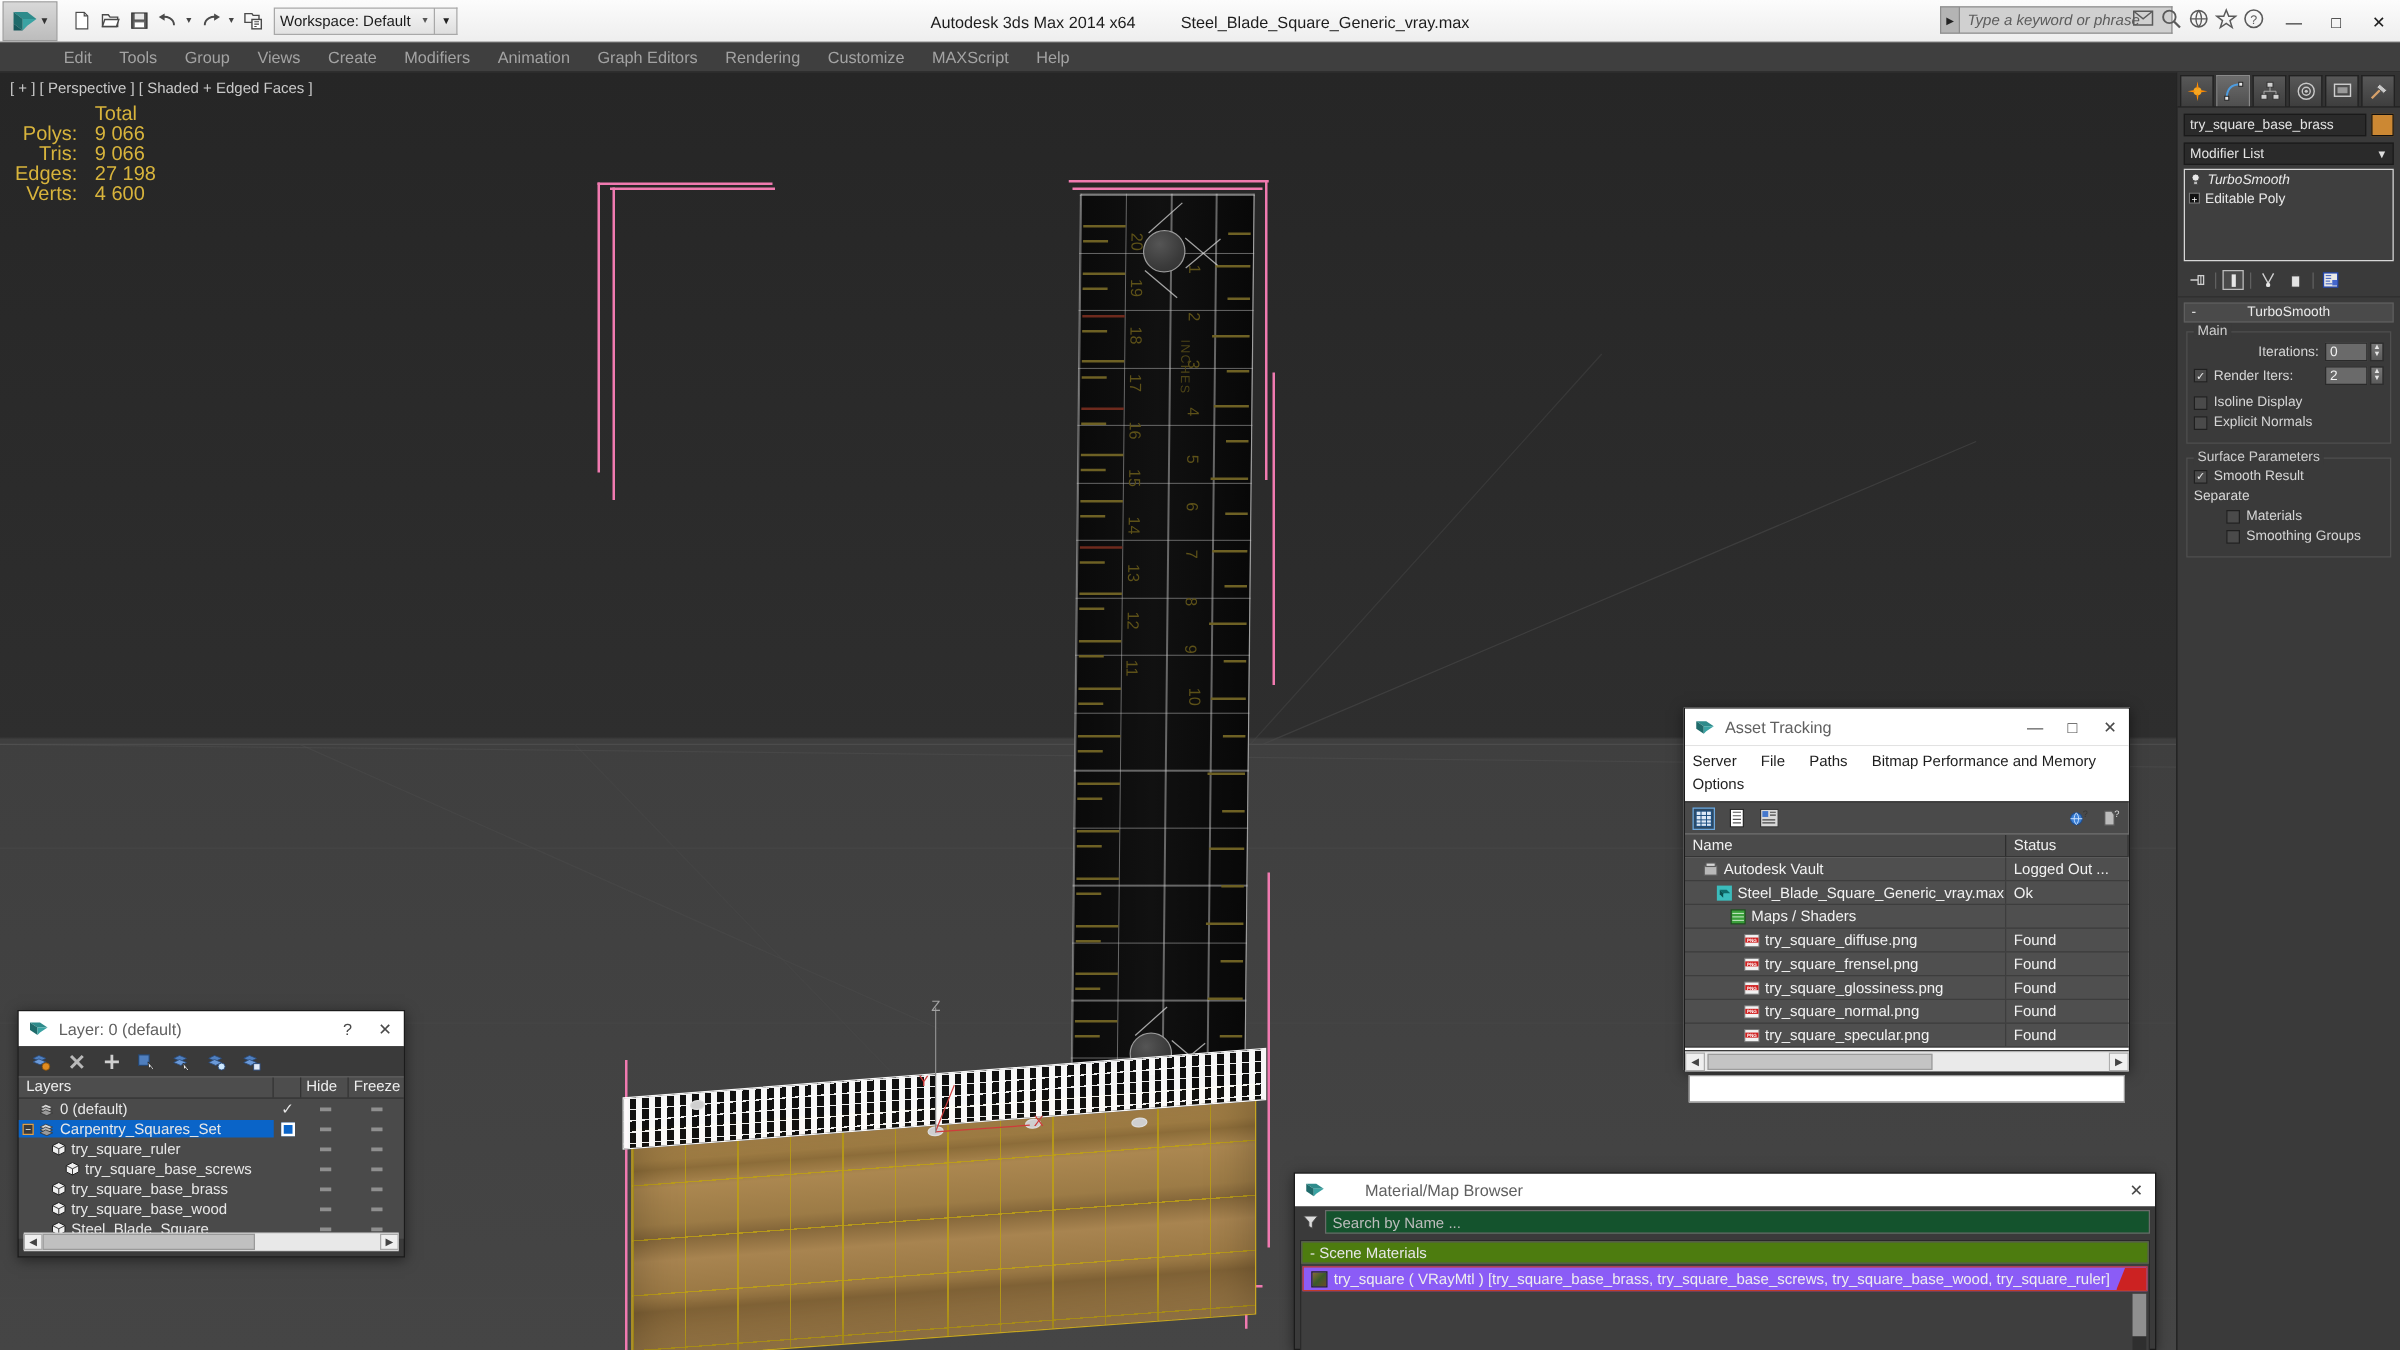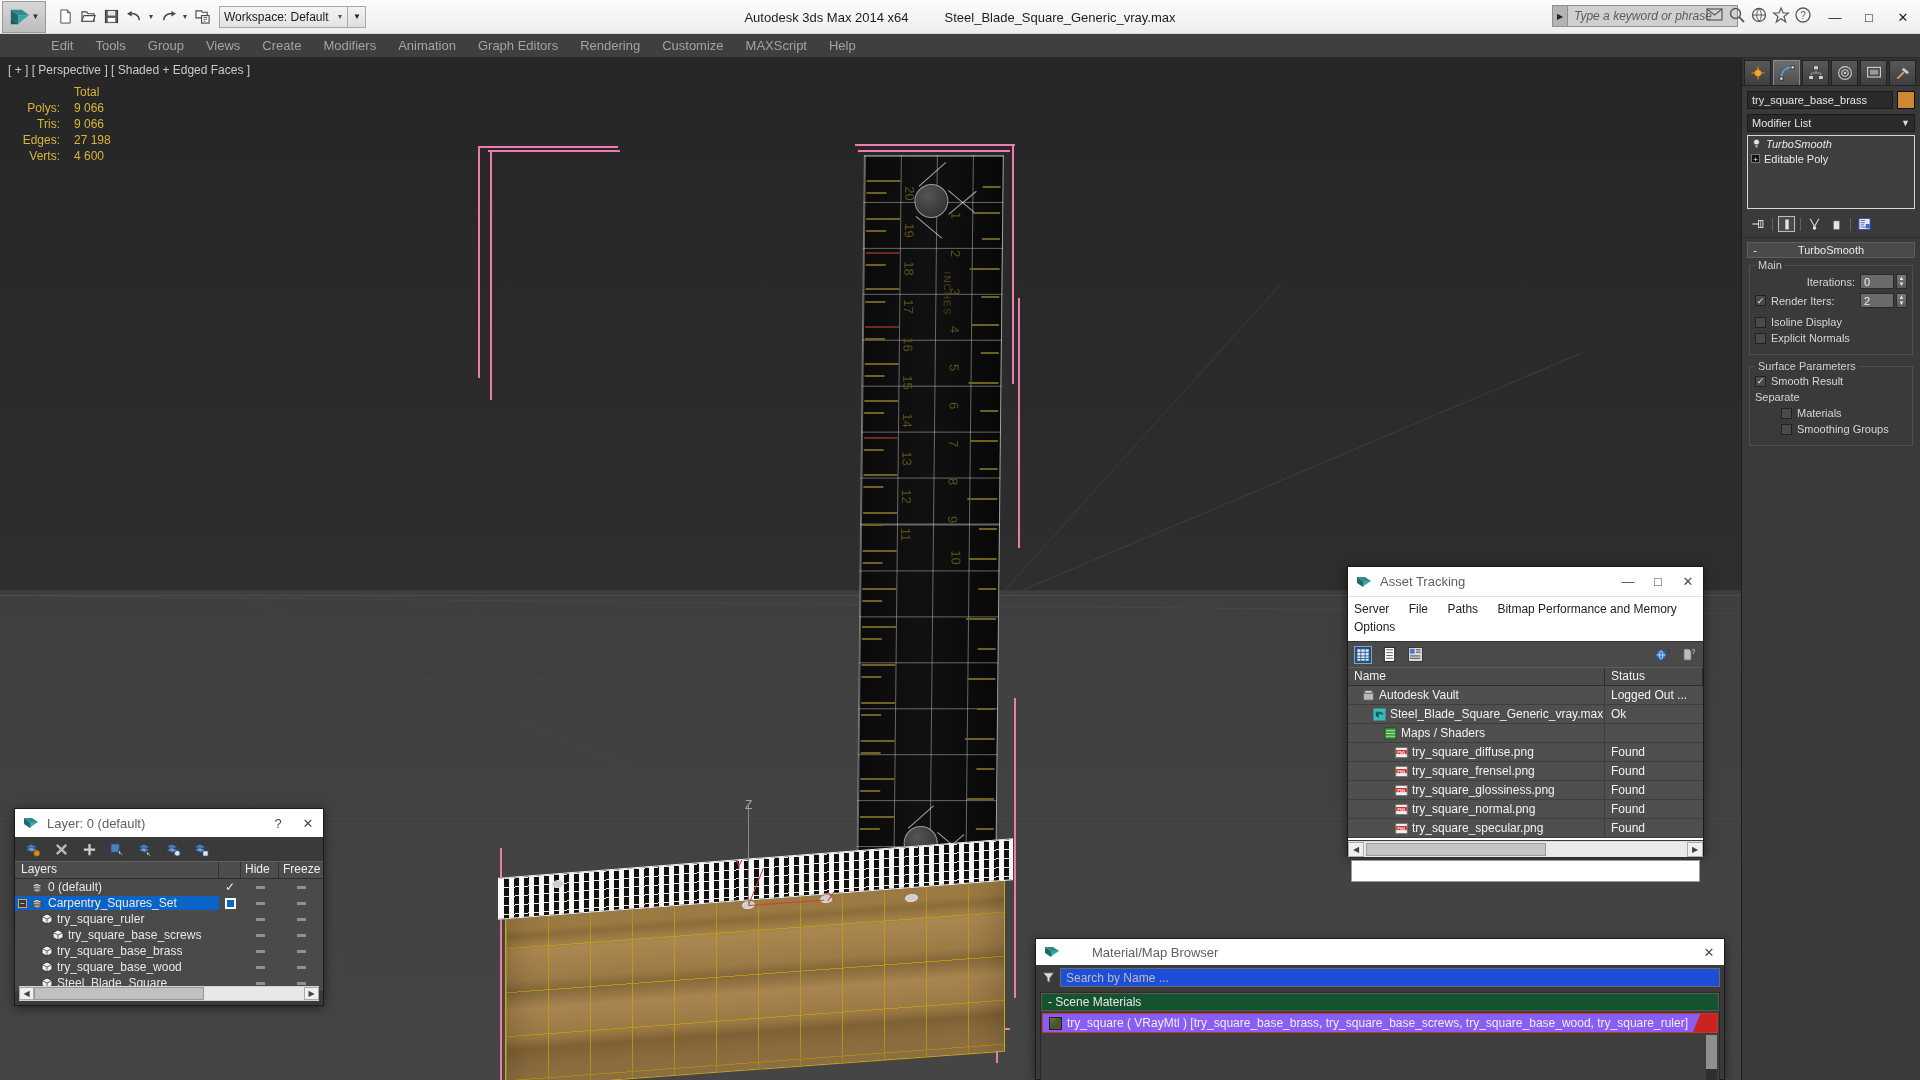--- a/index.html
+++ b/index.html
@@ -99,21 +99,21 @@
   .vp-gradient {
     position: absolute; inset: 0;
     background: linear-gradient(to bottom, #262626 0%, #2e2e2e 52%, #3f3f3f 52.2%, #454545 100%);
   }
   .vp-label {
     position: absolute; left: 8px; top: 5px; font-size: 12px; color: #c9c9c9;
     z-index: 20;
   }
   .vp-stats {
     position: absolute; left: 12px; top: 26px; z-index: 20;
-    font-size: 12px; color: #d8b43c; line-height: 16px;
+    font-size: 16px; color: #d8b43c; line-height: 16px;
   }
   .vp-stats table { border-collapse: collapse; }
   .vp-stats td { padding: 0 4px 0 0; white-space: nowrap; }
   .vp-stats td.lab { text-align: right; width: 52px; }
   .vp-stats td.val { text-align: left; padding-left: 10px; }
   .vp-stats .hdr { padding-left: 10px; }
 
   
   .grid-line { position: absolute; background: #555; height: 1px; transform-origin: 0 0; }
 
@@ -358,25 +358,25 @@
                 color: #fff; font-size: 8px; line-height: 7px; text-align: center; flex: 0 0 auto; }
   .layer-ico { width: 13px; height: 11px; flex: 0 0 auto; }
   .obj-ico { width: 12px; height: 12px; flex: 0 0 auto; }
 
   
   #mat-browser { left: 1035px; top: 938px; width: 690px; height: 142px; background: #3a3a3a; }
   .mb-title { height: 26px; background: #fff; display: flex; align-items: center; padding-left: 8px; }
   .mb-search-row { display: flex; align-items: center; height: 22px; padding: 3px 4px 0 4px; gap: 4px; }
   .mb-funnel { width: 16px; height: 16px; display: flex; align-items: center; justify-content: center; }
   .mb-search {
-    flex: 1; height: 19px; background: #1d4ed8; border: 1px solid #6a6a6a;
+    flex: 1; height: 19px; background: #14532d; border: 1px solid #6a6a6a;
     display: flex; align-items: center; padding: 0 5px; font-size: 12px; color: #bdbdbd;
   }
   .mb-list { margin: 5px 4px 0 4px; border: 1px solid #2a2a2a; background: #3e3e3e; position: relative; }
-  .mb-group-hdr { height: 18px; background: #14532d; border: 1px solid #595959;
+  .mb-group-hdr { height: 18px; background: #4d7c0f; border: 1px solid #595959;
                   display: flex; align-items: center; padding-left: 6px; font-size: 12px; color: #e7e7e7; }
   .mb-item { height: 20px; display: flex; align-items: center; gap: 5px; padding-left: 6px;
              font-size: 12px; color: #eee; border: 1px solid #c0392b; margin: 2px 1px 0 1px; position: relative;
              background: #8b5cf6; }
   .mb-swatch { width: 13px; height: 13px; flex: 0 0 auto;
                background: linear-gradient(135deg,#8a6a3a,#3a5a2a,#6a4a2a); border: 1px solid #222; }
   .mb-redtag { position: absolute; right: 0; top: 0; width: 24px; height: 18px; background: #cc2222;
                clip-path: polygon(30% 0, 100% 0, 100% 100%, 0 100%); }
   .mb-vscroll { position: absolute; right: 2px; top: 42px; width: 11px; height: 86px; background: #2f2f2f; }
   .mb-vthumb { position: absolute; left: 0; top: 0; width: 11px; height: 34px; background: #8f8f8f; }

